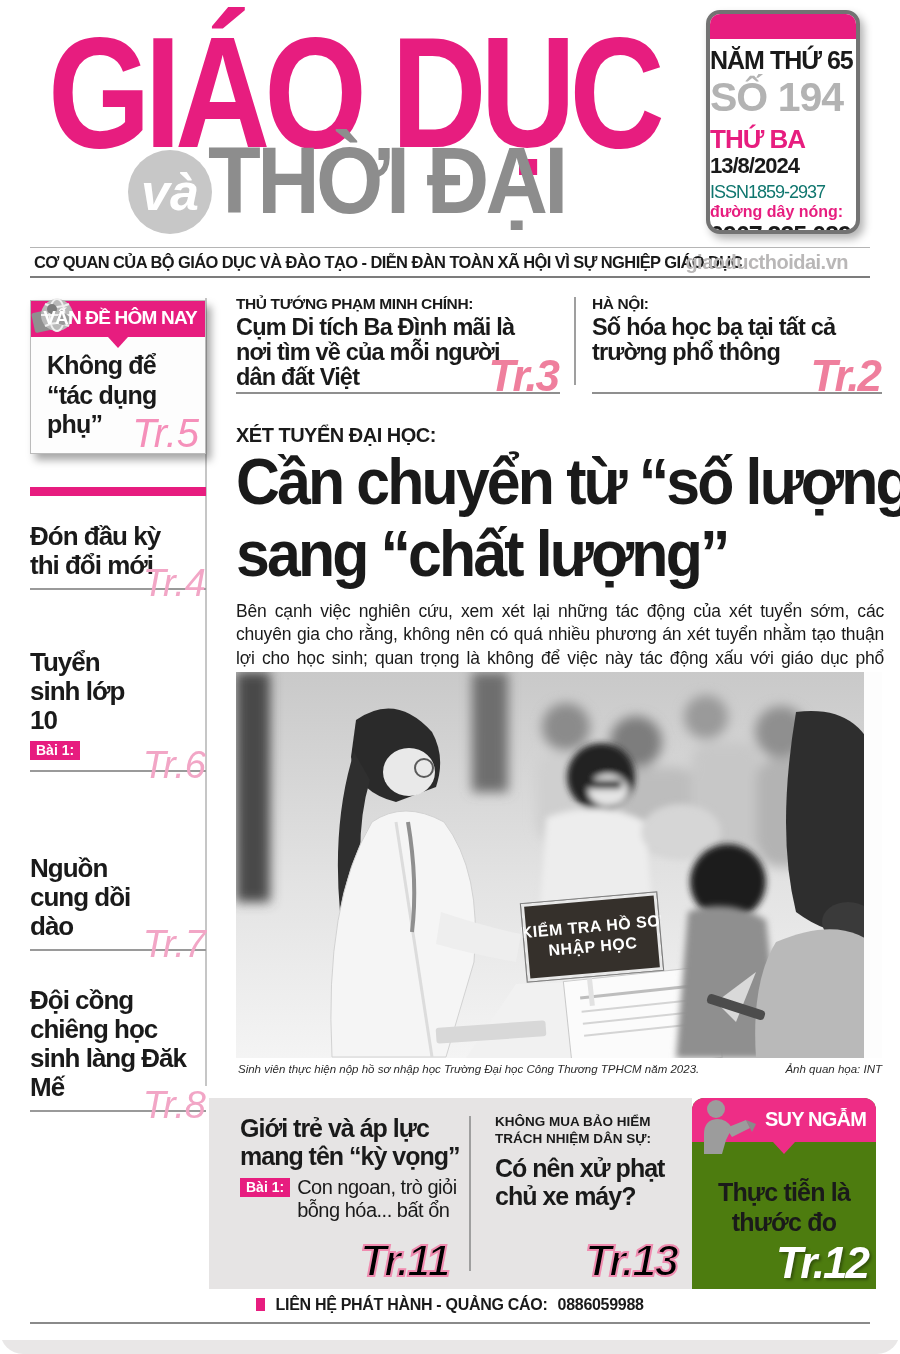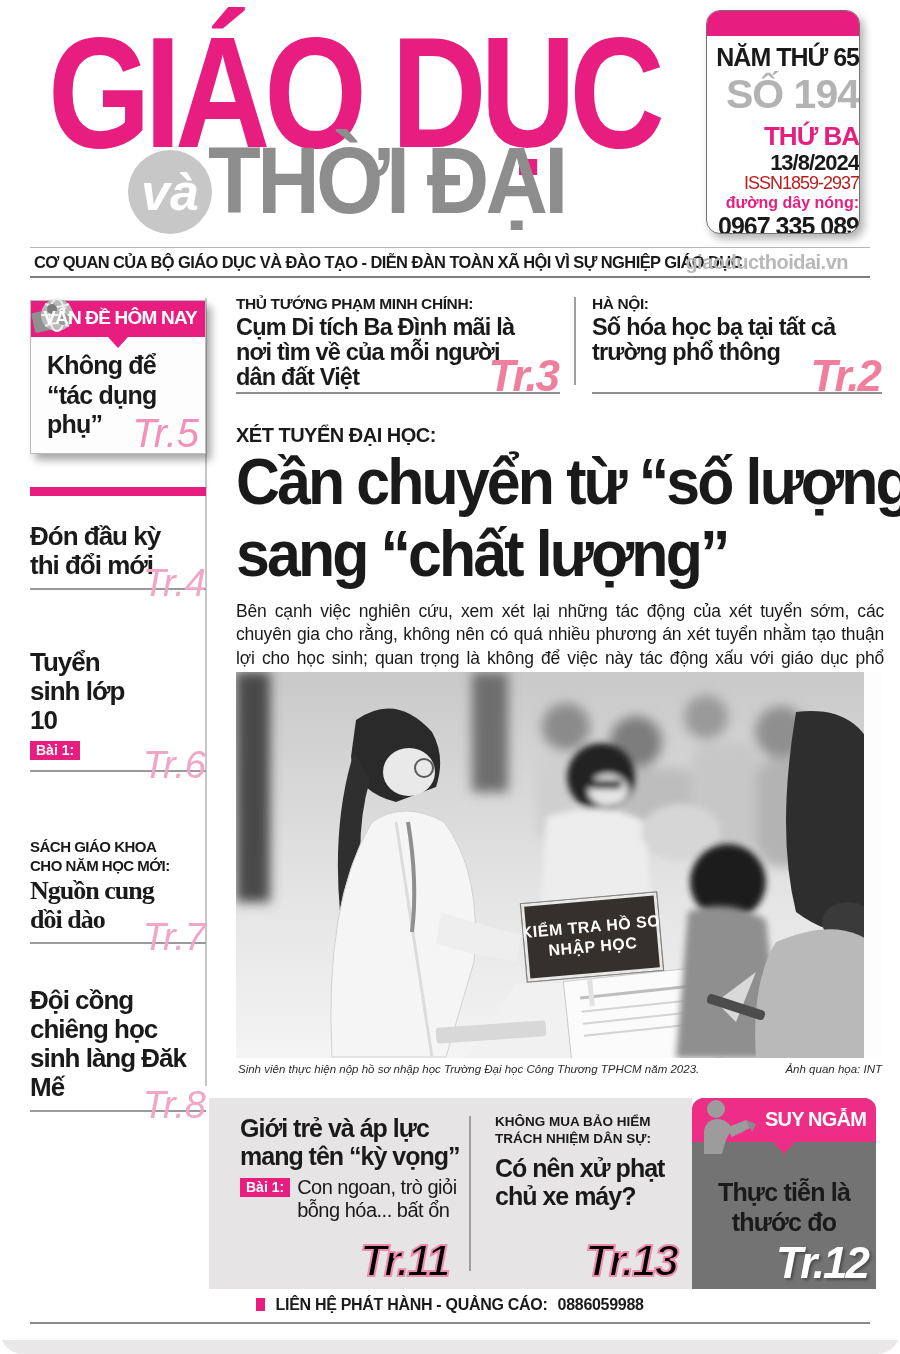--- a/index.html
+++ b/index.html
@@ -11,28 +11,28 @@
   .brand1 { position:absolute; left:48px; top:6px; font-size:150px; font-weight:900;
             color:#e71d7f; letter-spacing:-7px; white-space:nowrap;
             transform:scaleX(.88) scaleY(1.05); transform-origin:left top; line-height:1.1; }
   .va-circle { position:absolute; left:128px; top:150px; width:84px; height:84px; border-radius:50%;
             background:#c7c7c7; color:#fff; font-style:italic; font-weight:700; font-size:52px;
             display:flex; align-items:center; justify-content:center; }
   .brand2 { position:absolute; left:208px; top:132px; font-size:94px; font-weight:900; color:#8d8d8d;
             letter-spacing:-4px; white-space:nowrap; transform:scaleX(.92); transform-origin:left top; line-height:1.05; }
 
   .issue-box { position:absolute; left:706px; top:10px; width:154px; height:224px; background:#fff;
-            border:1px solid #737373; border-radius:14px; box-shadow:4px 5px 9px rgba(0,0,0,.3);
-            text-align:right; overflow:hidden; }
+            border:4px solid #737373; border-radius:14px; box-shadow:4px 5px 9px rgba(0,0,0,.3);
+            text-align:left; overflow:hidden; }
   .issue-topbar { height:25px; background:#e71d7f; }
   .iy  { margin-top:7px;  font-size:25px; font-weight:900; letter-spacing:-1px; }
   .inum{ margin-top:2px;  font-size:41px; font-weight:900; color:#b3b3b3; letter-spacing:-1px; line-height:1; }
   .iwd { margin-top:8px;  font-size:26px; font-weight:900; color:#e71d7f; letter-spacing:-1px; line-height:1; }
   .idt { margin-top:3px;  font-size:22px; font-weight:900; letter-spacing:-1px; line-height:1; }
-  .iissn{ font-size:18px; font-weight:400; color:#b91c1c; letter-spacing:-1px; line-height:1; }
+  .iissn{ margin-top:6px; font-size:18px; font-weight:400; color:#0f766e; letter-spacing:-1px; line-height:1; }
   .ihl { margin-top:2px;  font-size:16px; font-weight:700; color:#e71d7f; line-height:1.1; }
   .iph { margin-top:1px;  font-size:25px; font-weight:900; letter-spacing:-1px; line-height:1.1; }
 
   .tagline-bar { position:absolute; left:30px; top:247px; width:840px; height:31px;
             border-top:1px solid #b5b5b5; border-bottom:2px solid #7c7c7c; }
   .tagline { position:absolute; left:4px; top:5px; font-size:17px; font-weight:700; letter-spacing:-0.6px;
             transform:scaleX(.97); transform-origin:left; white-space:nowrap; }
   .website { position:absolute; right:22px; top:3px; font-size:20px; font-weight:700; color:#b9b7b7; letter-spacing:-0.5px; }
 
   
@@ -91,21 +91,21 @@
   .bbg-s1 { position:absolute; left:31px; top:16px; width:222px; }
   .bbg-s2 { position:absolute; left:286px; top:16px; width:185px; }
   .bbg-title { font-size:25px; font-weight:900; line-height:1.12; letter-spacing:-1px; }
   .bbg-kicker { font-size:13.5px; font-weight:900; line-height:1.25; }
   .bbg-subrow { display:flex; gap:7px; margin-top:6px; align-items:flex-start; }
   .bbg-subrow .badge { margin:2px 0 0; flex:0 0 auto; }
   .bbg-sub { font-size:20px; font-weight:400; line-height:1.15; letter-spacing:-0.5px; }
   .pg-outline { position:absolute; font-size:44px; font-weight:900; font-style:italic; letter-spacing:-2px; line-height:1;
             color:#000000; -webkit-text-stroke:2px #f08cb0; text-shadow:0 0 1px #f08cb0; }
 
-  .bb-pink { position:absolute; left:692px; top:1098px; width:184px; height:191px; background:#737373; border-radius:12px 12px 0 0; }
+  .bb-pink { position:absolute; left:692px; top:1098px; width:184px; height:191px; background:#4d7c0f; border-radius:12px 12px 0 0; }
   .bbp-head { position:relative; height:44px; background:#ee2d86; border-radius:12px 12px 0 0; }
   .bbp-label { position:absolute; right:10px; top:10px; color:#fff; font-size:20px; font-weight:900; letter-spacing:-0.8px; }
   .bbp-notch { position:absolute; left:50%; top:44px; margin-left:-11px; width:0; height:0;
             border-left:11px solid transparent; border-right:11px solid transparent; border-top:12px solid #ee2d86; }
   .bbp-title { margin-top:36px; text-align:center; font-size:25px; font-weight:900; line-height:1.18; letter-spacing:-0.8px; }
   .bbp-pg { position:absolute; right:8px; bottom:4px; font-size:44px; font-weight:900; font-style:italic; color:#fff;
             letter-spacing:-2px; line-height:1; text-shadow:2px 2px 3px rgba(0,0,0,.35); }
   .reader-icon { position:absolute; left:4px; top:0px; width:62px; height:56px; }
 
   
@@ -171,22 +171,21 @@
     <div class="side-pg">Tr.4</div>
   </div>
 
   <div class="side-item" style="top:648px;">
     <div class="side-title" style="width:120px;">Tuyển sinh lớp 10</div>
     <span class="badge">Bài 1:</span>
     <div class="side-pg">Tr.6</div>
   </div>
 
   <div class="side-item" style="top:838px;">
-    <div class="side-kicker" style="width:150px;">SÁCH GIÁO KHOA CHO NĂM HỌC MỚI:</div>
-    <div class="side-title" style="width:140px; margin-top:0;font-family:Liberation Serif, serif;">Nguồn cung dồi dào</div>
+    <div class="side-title" style="width:140px; margin-top:16px;">Nguồn cung dồi dào</div>
     <div class="side-pg">Tr.7</div>
   </div>
 
   <div class="side-item" style="top:986px;">
     <div class="side-title" style="width:160px;">Đội cồng chiêng học sinh làng Đăk Mế</div>
     <div class="side-pg">Tr.8</div>
   </div>
 
   <div class="top-story" style="left:236px; width:324px;">
     <div class="ts-kicker">THỦ TƯỚNG PHẠM MINH CHÍNH:</div>

